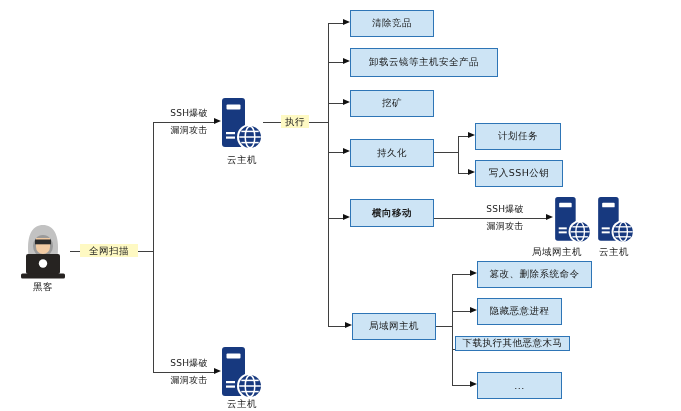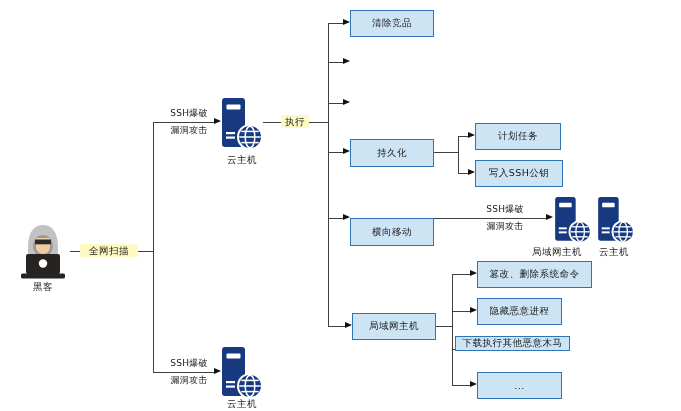--- a/index.html
+++ b/index.html
@@ -185,22 +185,24 @@
         <ellipse cx="29" cy="39" rx="4.8" ry="10.8"></ellipse>
         <line x1="18.2" y1="39" x2="39.8" y2="39"></line>
         <line x1="20.3" y1="33.4" x2="37.7" y2="33.4"></line>
         <line x1="20.3" y1="44.6" x2="37.7" y2="44.6"></line>
       </g>
     </svg>
   </div>
   <div class="node-label" style="left:590px;top:246px;width:48px;">云主机</div>
 
   <div class="box" style="left:350px;top:10px;width:84px;height:27px;">清除竞品</div>
+  <div class="box" style="left:350px;top:48px;width:148px;height:29px;">卸载云镜等主机安全产品</div>
+  <div class="box" style="left:350px;top:90px;width:84px;height:27px;">挖矿</div>
   <div class="box" style="left:350px;top:139px;width:84px;height:28px;">持久化</div>
-  <div class="box" style="left:350px;top:218px;width:84px;height:28px;">横向移动</div>
+  <div class="box" style="left:350px;top:199px;width:84px;height:28px;font-weight:bold;">横向移动</div>
   <div class="box" style="left:352px;top:313px;width:84px;height:27px;">局域网主机</div>
 
   <div class="box" style="left:475px;top:123px;width:86px;height:27px;">计划任务</div>
   <div class="box" style="left:475px;top:160px;width:88px;height:27px;">写入SSH公钥</div>
 
   <div class="box" style="left:477px;top:261px;width:115px;height:27px;">篡改、删除系统命令</div>
   <div class="box" style="left:477px;top:298px;width:85px;height:27px;">隐藏恶意进程</div>
   <div class="box" style="left:455px;top:336px;width:115px;height:15px;font-family:Liberation Serif, serif;">下载执行其他恶意木马</div>
   <div class="box" style="left:477px;top:372px;width:85px;height:27px;">...</div>
 

